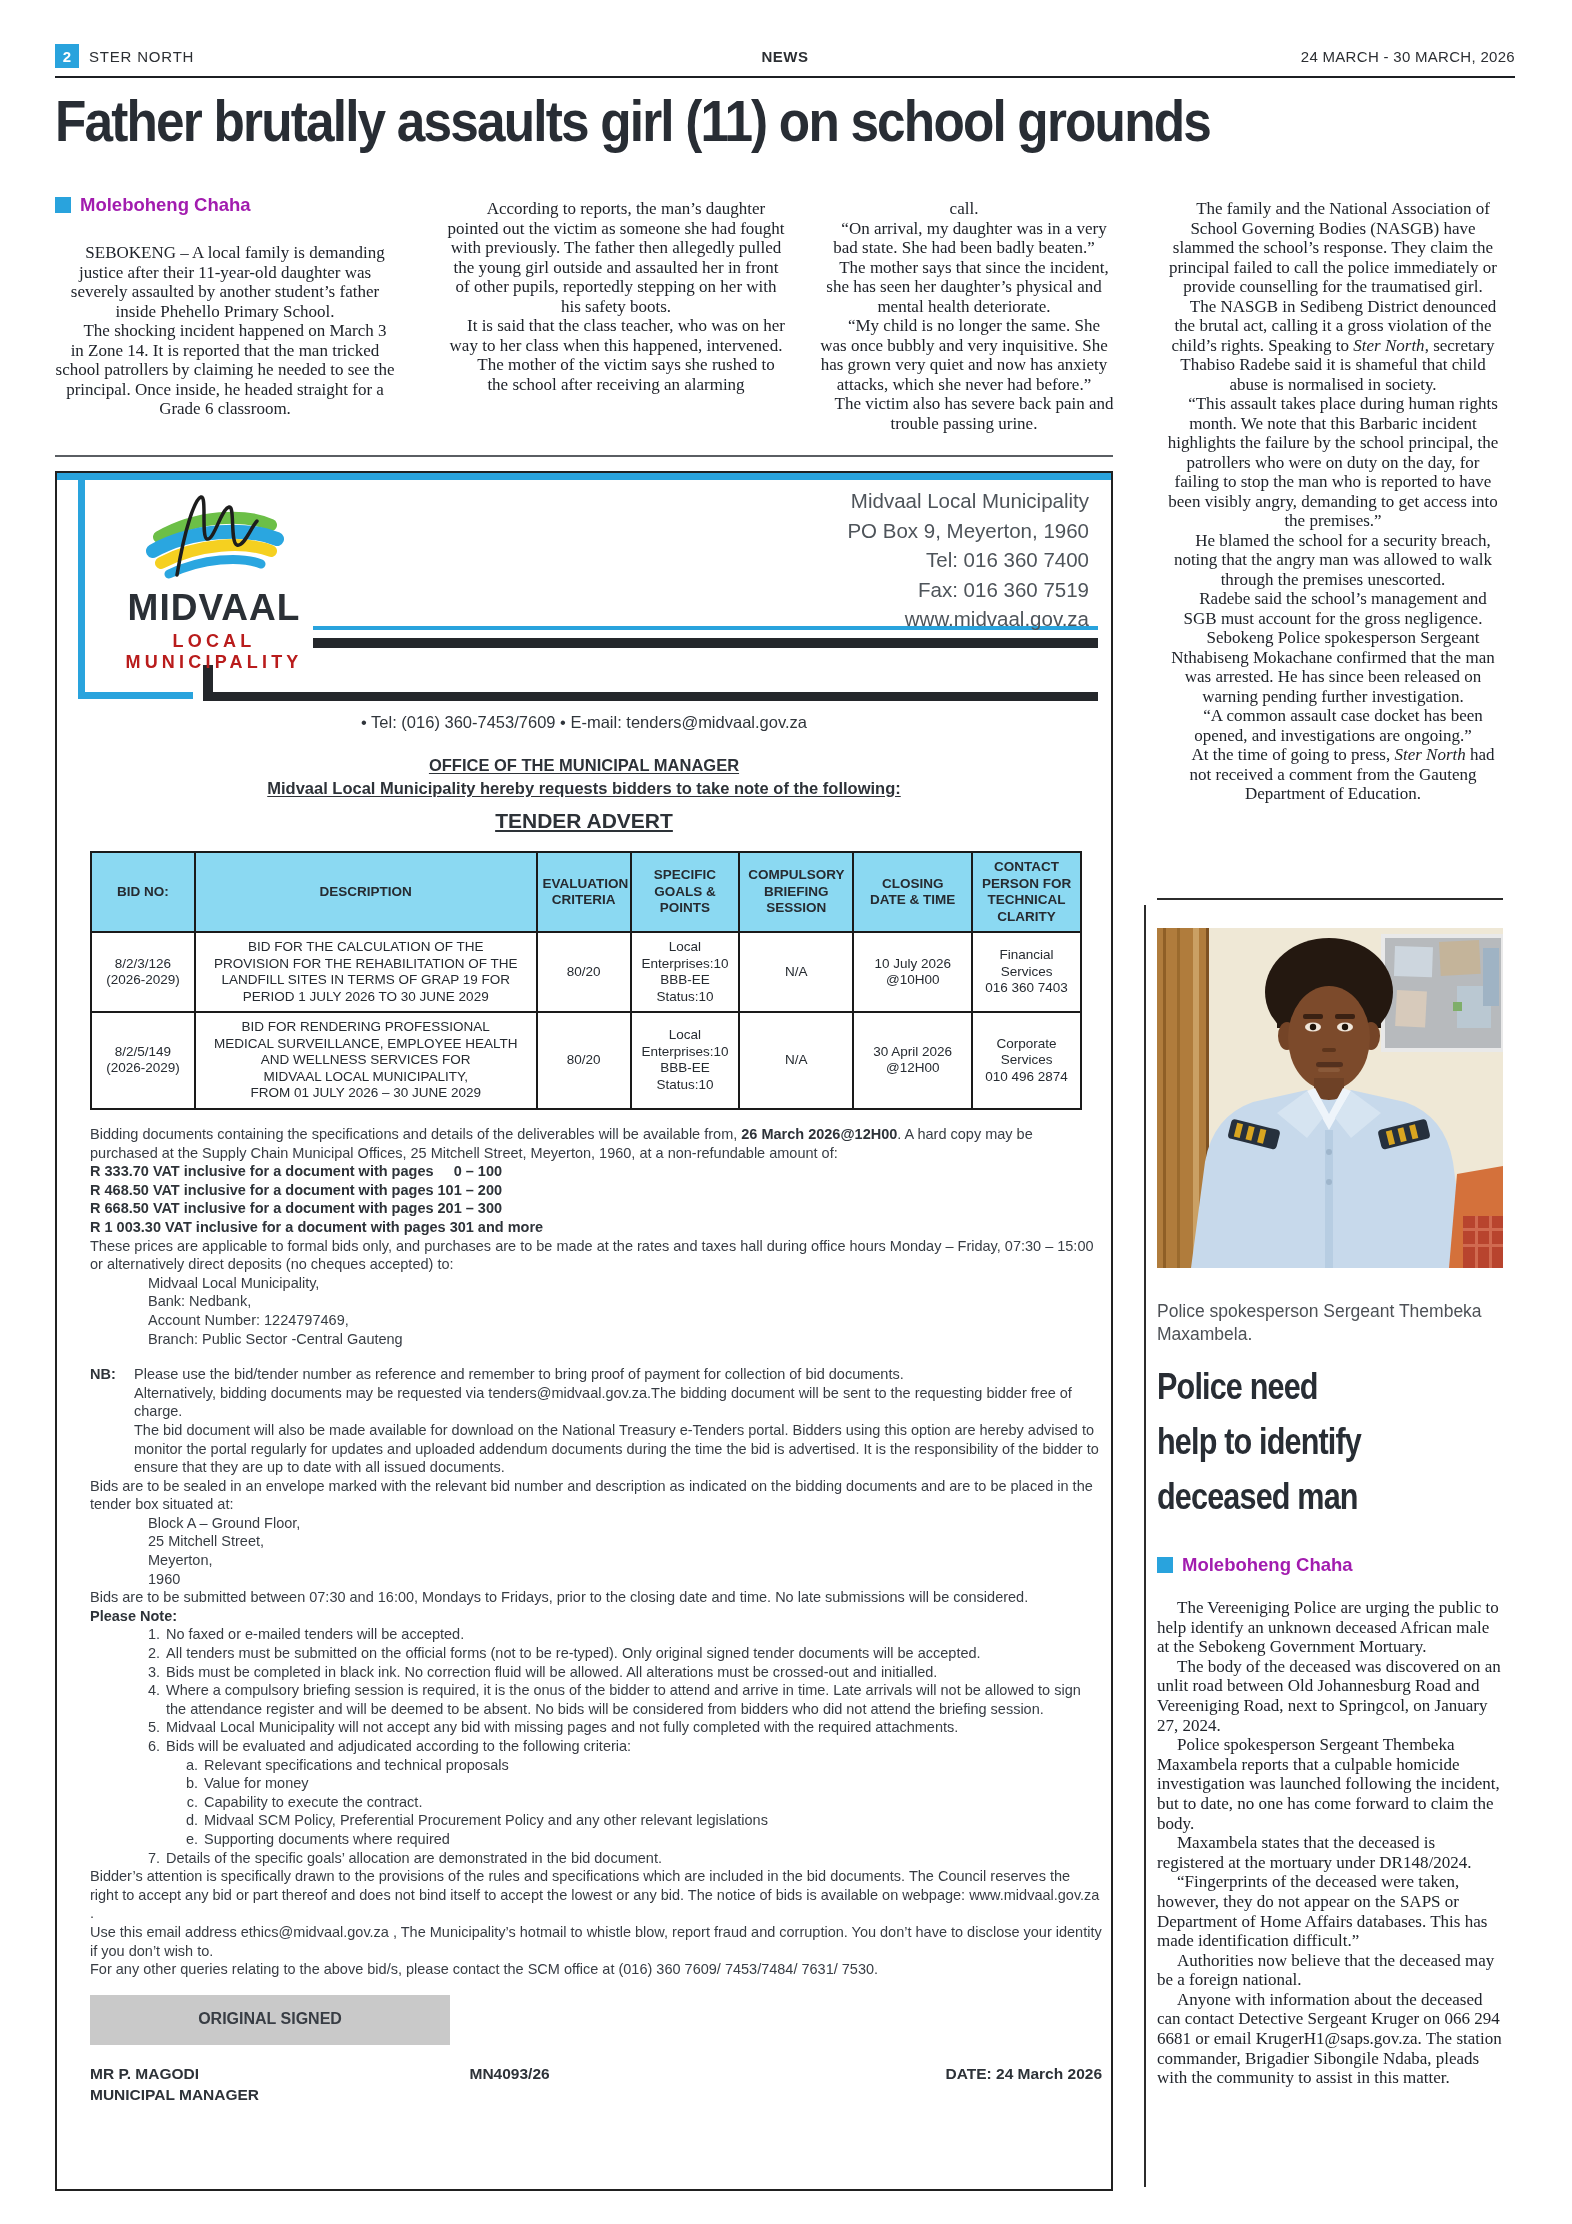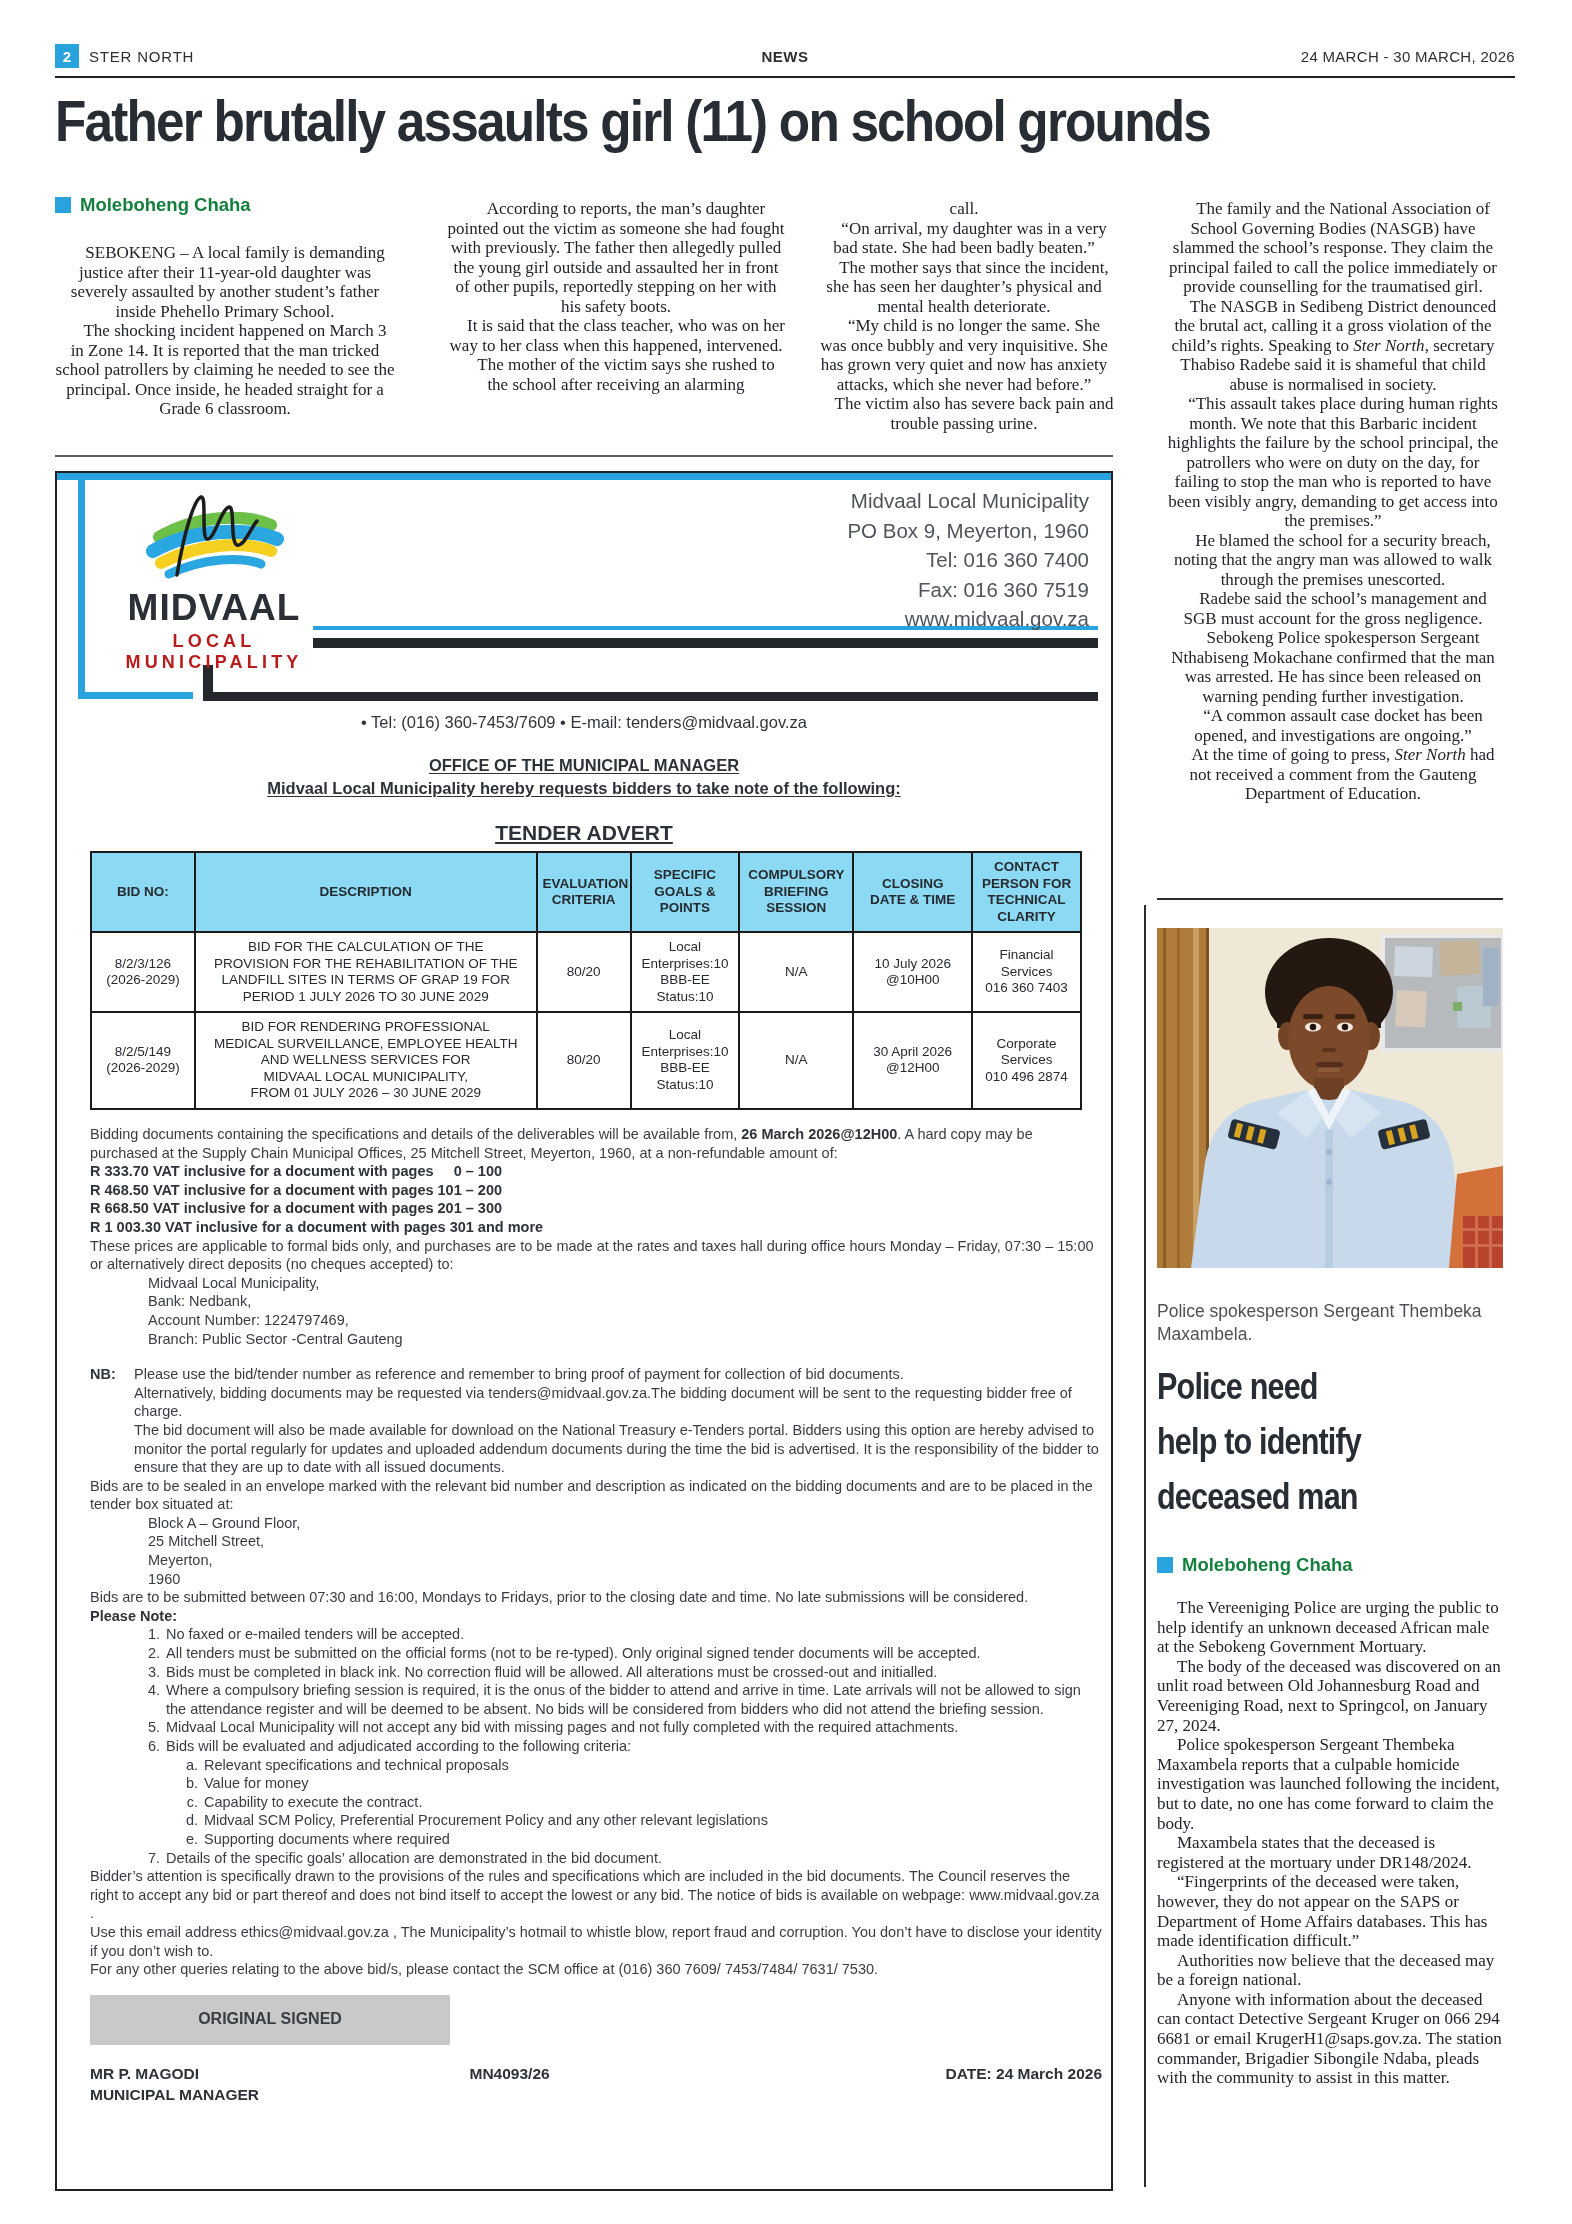--- a/index.html
+++ b/index.html
@@ -12,21 +12,21 @@
   .pgnum{width:24px;height:24px;background:#29a3dd;color:#fff;font-weight:bold;font-size:15px;
          display:flex;align-items:center;justify-content:center;}
   .paper{letter-spacing:.8px;}
   .mh-center{font-weight:bold;letter-spacing:.5px;text-align:center;}
   .mh-right{text-align:right;letter-spacing:.3px;}
   .mh-rule{position:absolute;left:55px;top:76px;width:1460px;height:2px;background:#1c1f23;}
   
   .headline1{position:absolute;left:55px;top:82px;font-weight:bold;font-size:57px;letter-spacing:-2px;
              color:#282d34;white-space:nowrap;transform:scaleX(.9);transform-origin:left top;line-height:1.4;}
   
-  .byline{display:flex;align-items:center;gap:9px;font-weight:bold;font-size:18.5px;color:#15803d;}
+  .byline{display:flex;align-items:center;gap:9px;font-weight:bold;font-size:18.5px;color:#a21caf;}
   .byline .sq{width:16px;height:16px;background:#29a3dd;}
   .byline1{position:absolute;left:55px;top:194px;}
   
   .serifcol{position:absolute;font-family:"Liberation Serif",serif;font-size:17px;line-height:19.5px;color:#20242b;text-align:center;}
   .serifcol p{margin:0;text-indent:20px;}
   .serifcol p.noind{text-indent:0;}
   .it{font-style:italic;}
   .col1{left:55px;top:243px;width:340px;}
   .col2{left:447px;top:199px;width:338px;}
   .col3{left:813px;top:199px;width:302px;}
@@ -45,21 +45,21 @@
   .d-stripek{left:256px;top:165px;right:13px;height:10px;background:#24272b;}
   .logo-wrap{position:absolute;left:42px;top:12px;width:230px;text-align:center;}
   .logo-word{font-size:37px;font-weight:800;letter-spacing:1px;color:#2b3036;line-height:1;margin-top:0;}
   .logo-sub{font-size:18px;font-weight:600;letter-spacing:4.2px;color:#b91c1c;margin-top:5px;}
   .org-block{position:absolute;right:22px;top:13px;text-align:right;font-size:20.5px;line-height:29.5px;color:#4e545a;}
   .tel-line{position:absolute;left:0;right:0;top:240px;text-align:center;font-size:16.5px;color:#30353b;}
   .t-center{position:absolute;left:0;right:0;text-align:center;font-weight:bold;color:#2d3238;}
   .u{text-decoration:underline;text-underline-offset:2px;}
   .office-h{top:283px;font-size:16.5px;}
   .request-h{top:306px;font-size:16.5px;}
-  .advert-h{top:348px;font-size:21px;}
+  .advert-h{top:336px;font-size:21px;}
   
   .ttable{position:absolute;left:33px;top:378px;width:992px;border-collapse:collapse;
           font-size:13.5px;color:#262b31;table-layout:fixed;}
   .ttable th,.ttable td{border:2px solid #1a1a1a;text-align:center;vertical-align:middle;
           white-space:pre-line;padding:6px 5px;line-height:16.5px;}
   .ttable th{background:#8bd9f2;font-weight:bold;}
   
   .tbody{position:absolute;left:33px;top:652px;width:1012px;font-size:14.5px;line-height:18.6px;color:#383d44;}
   .tbody p{margin:0;}
   .tbody .b{font-weight:bold;color:#2e3339;}

